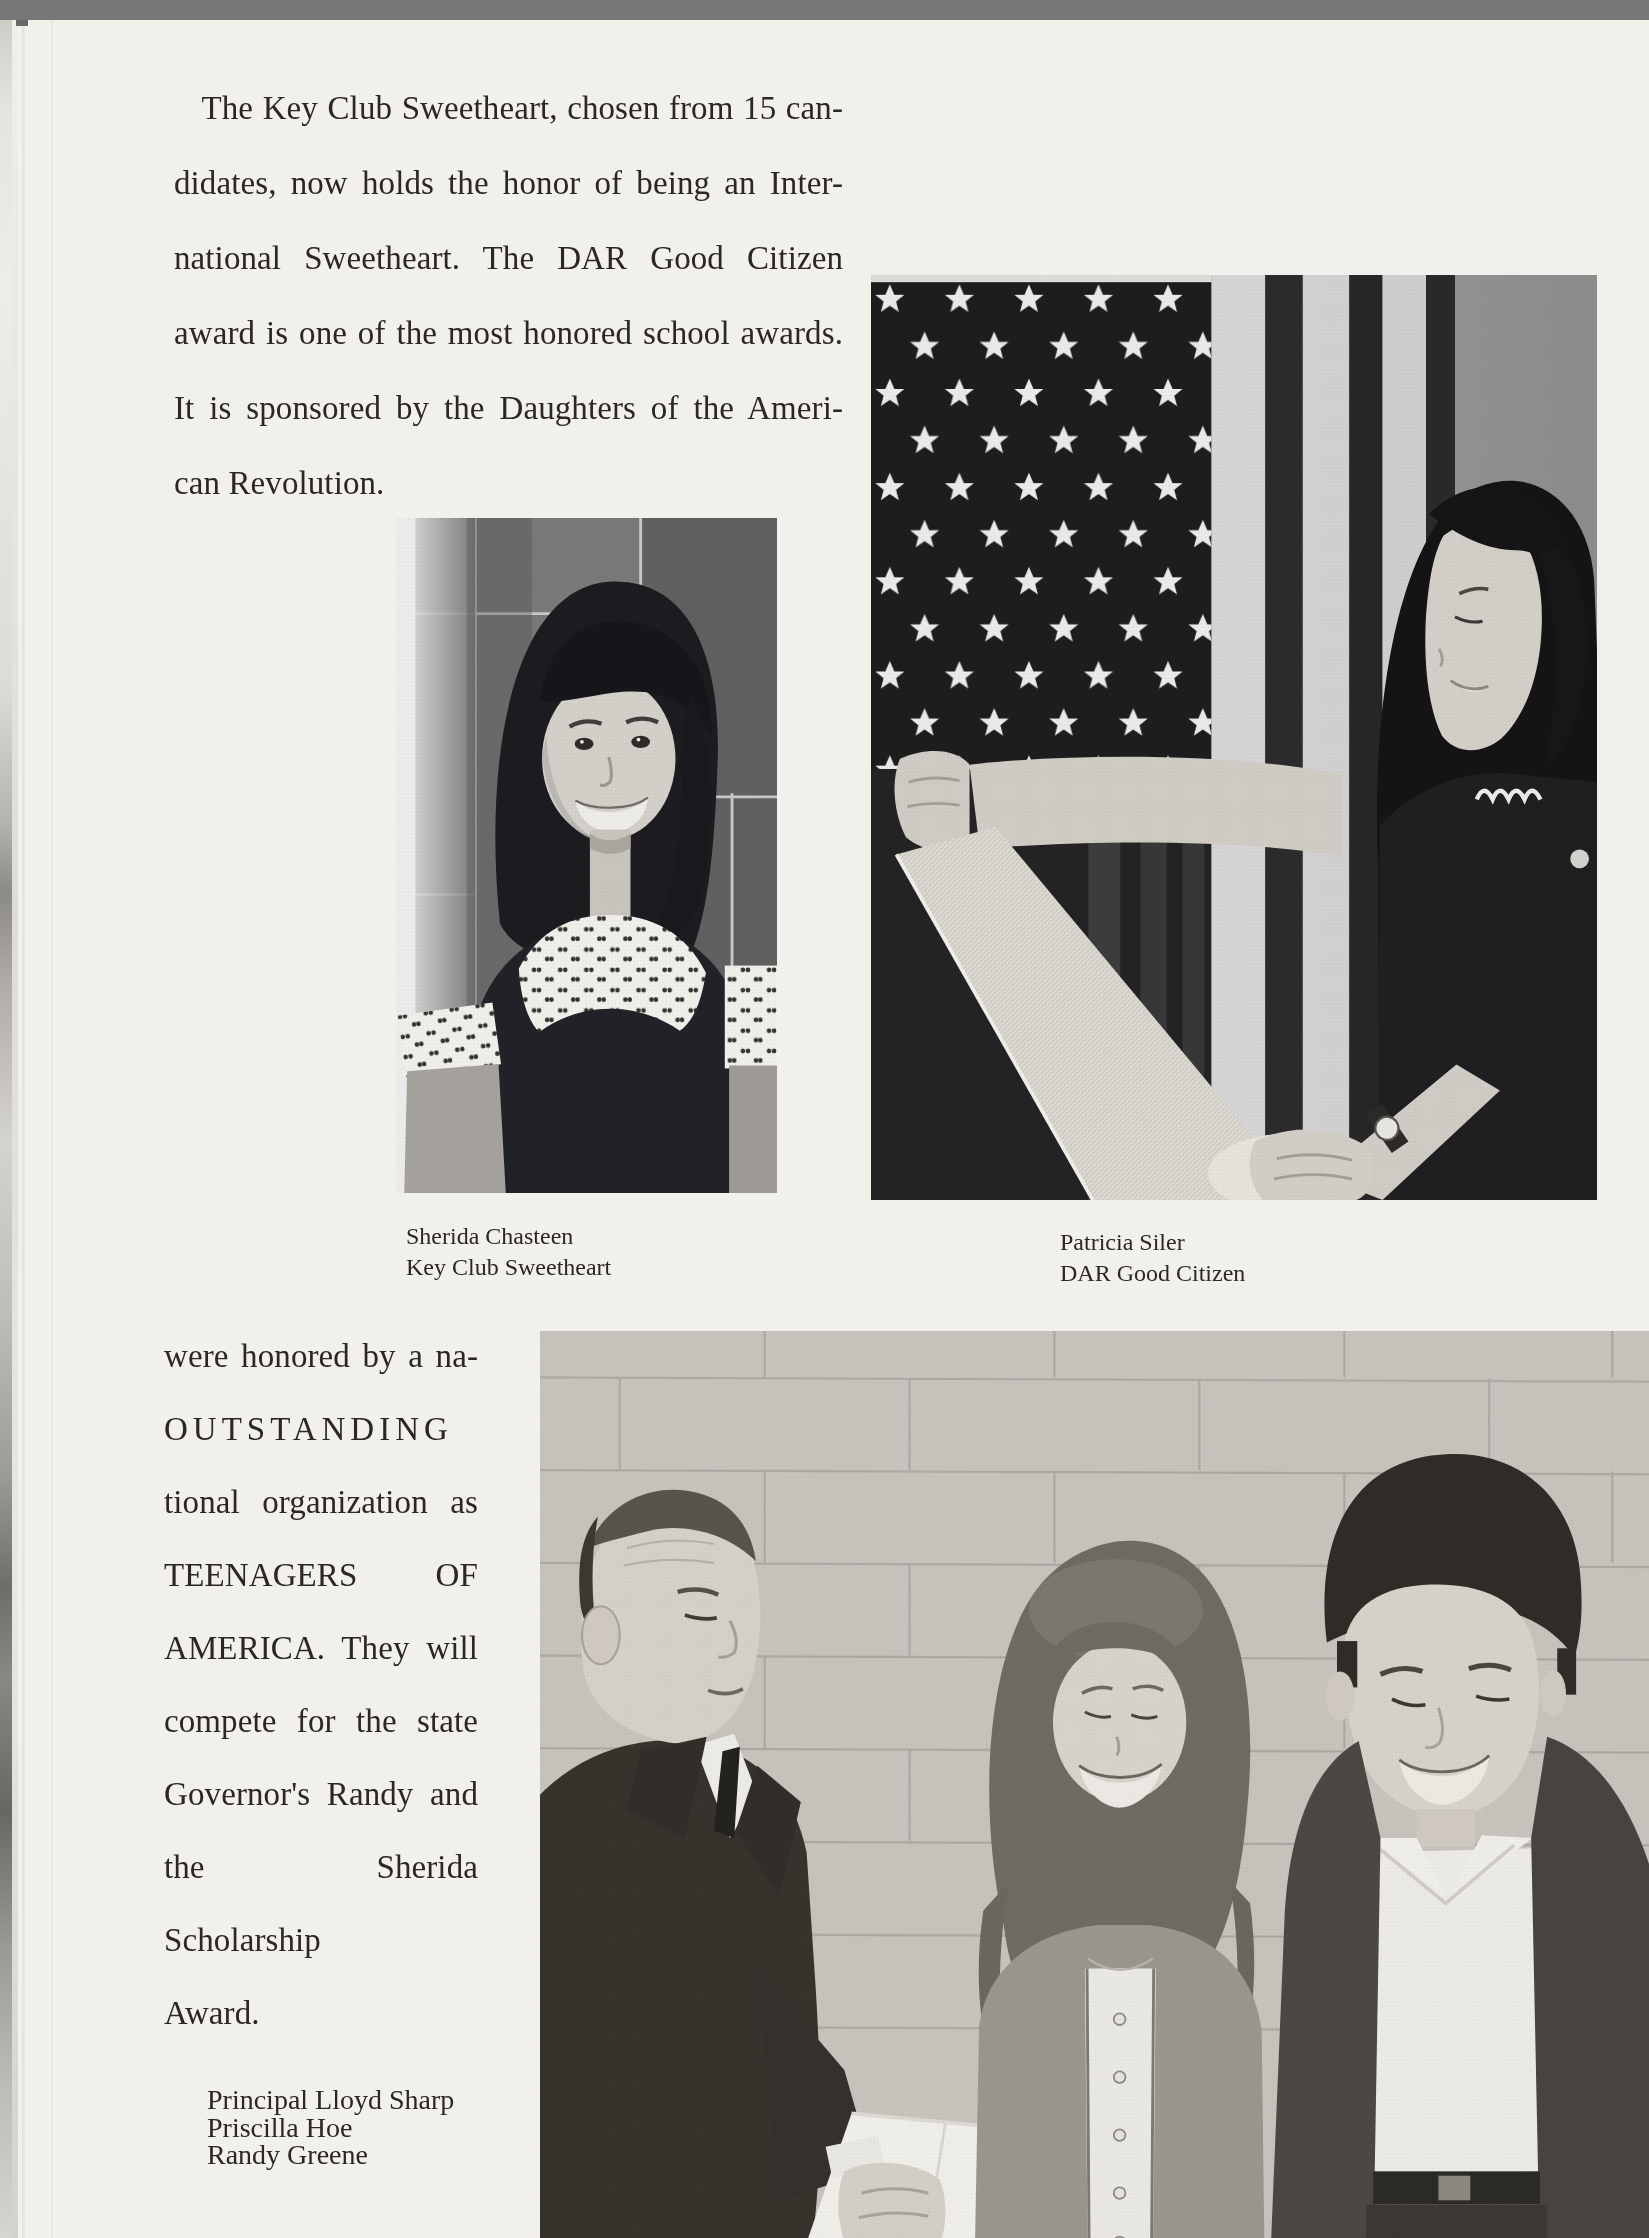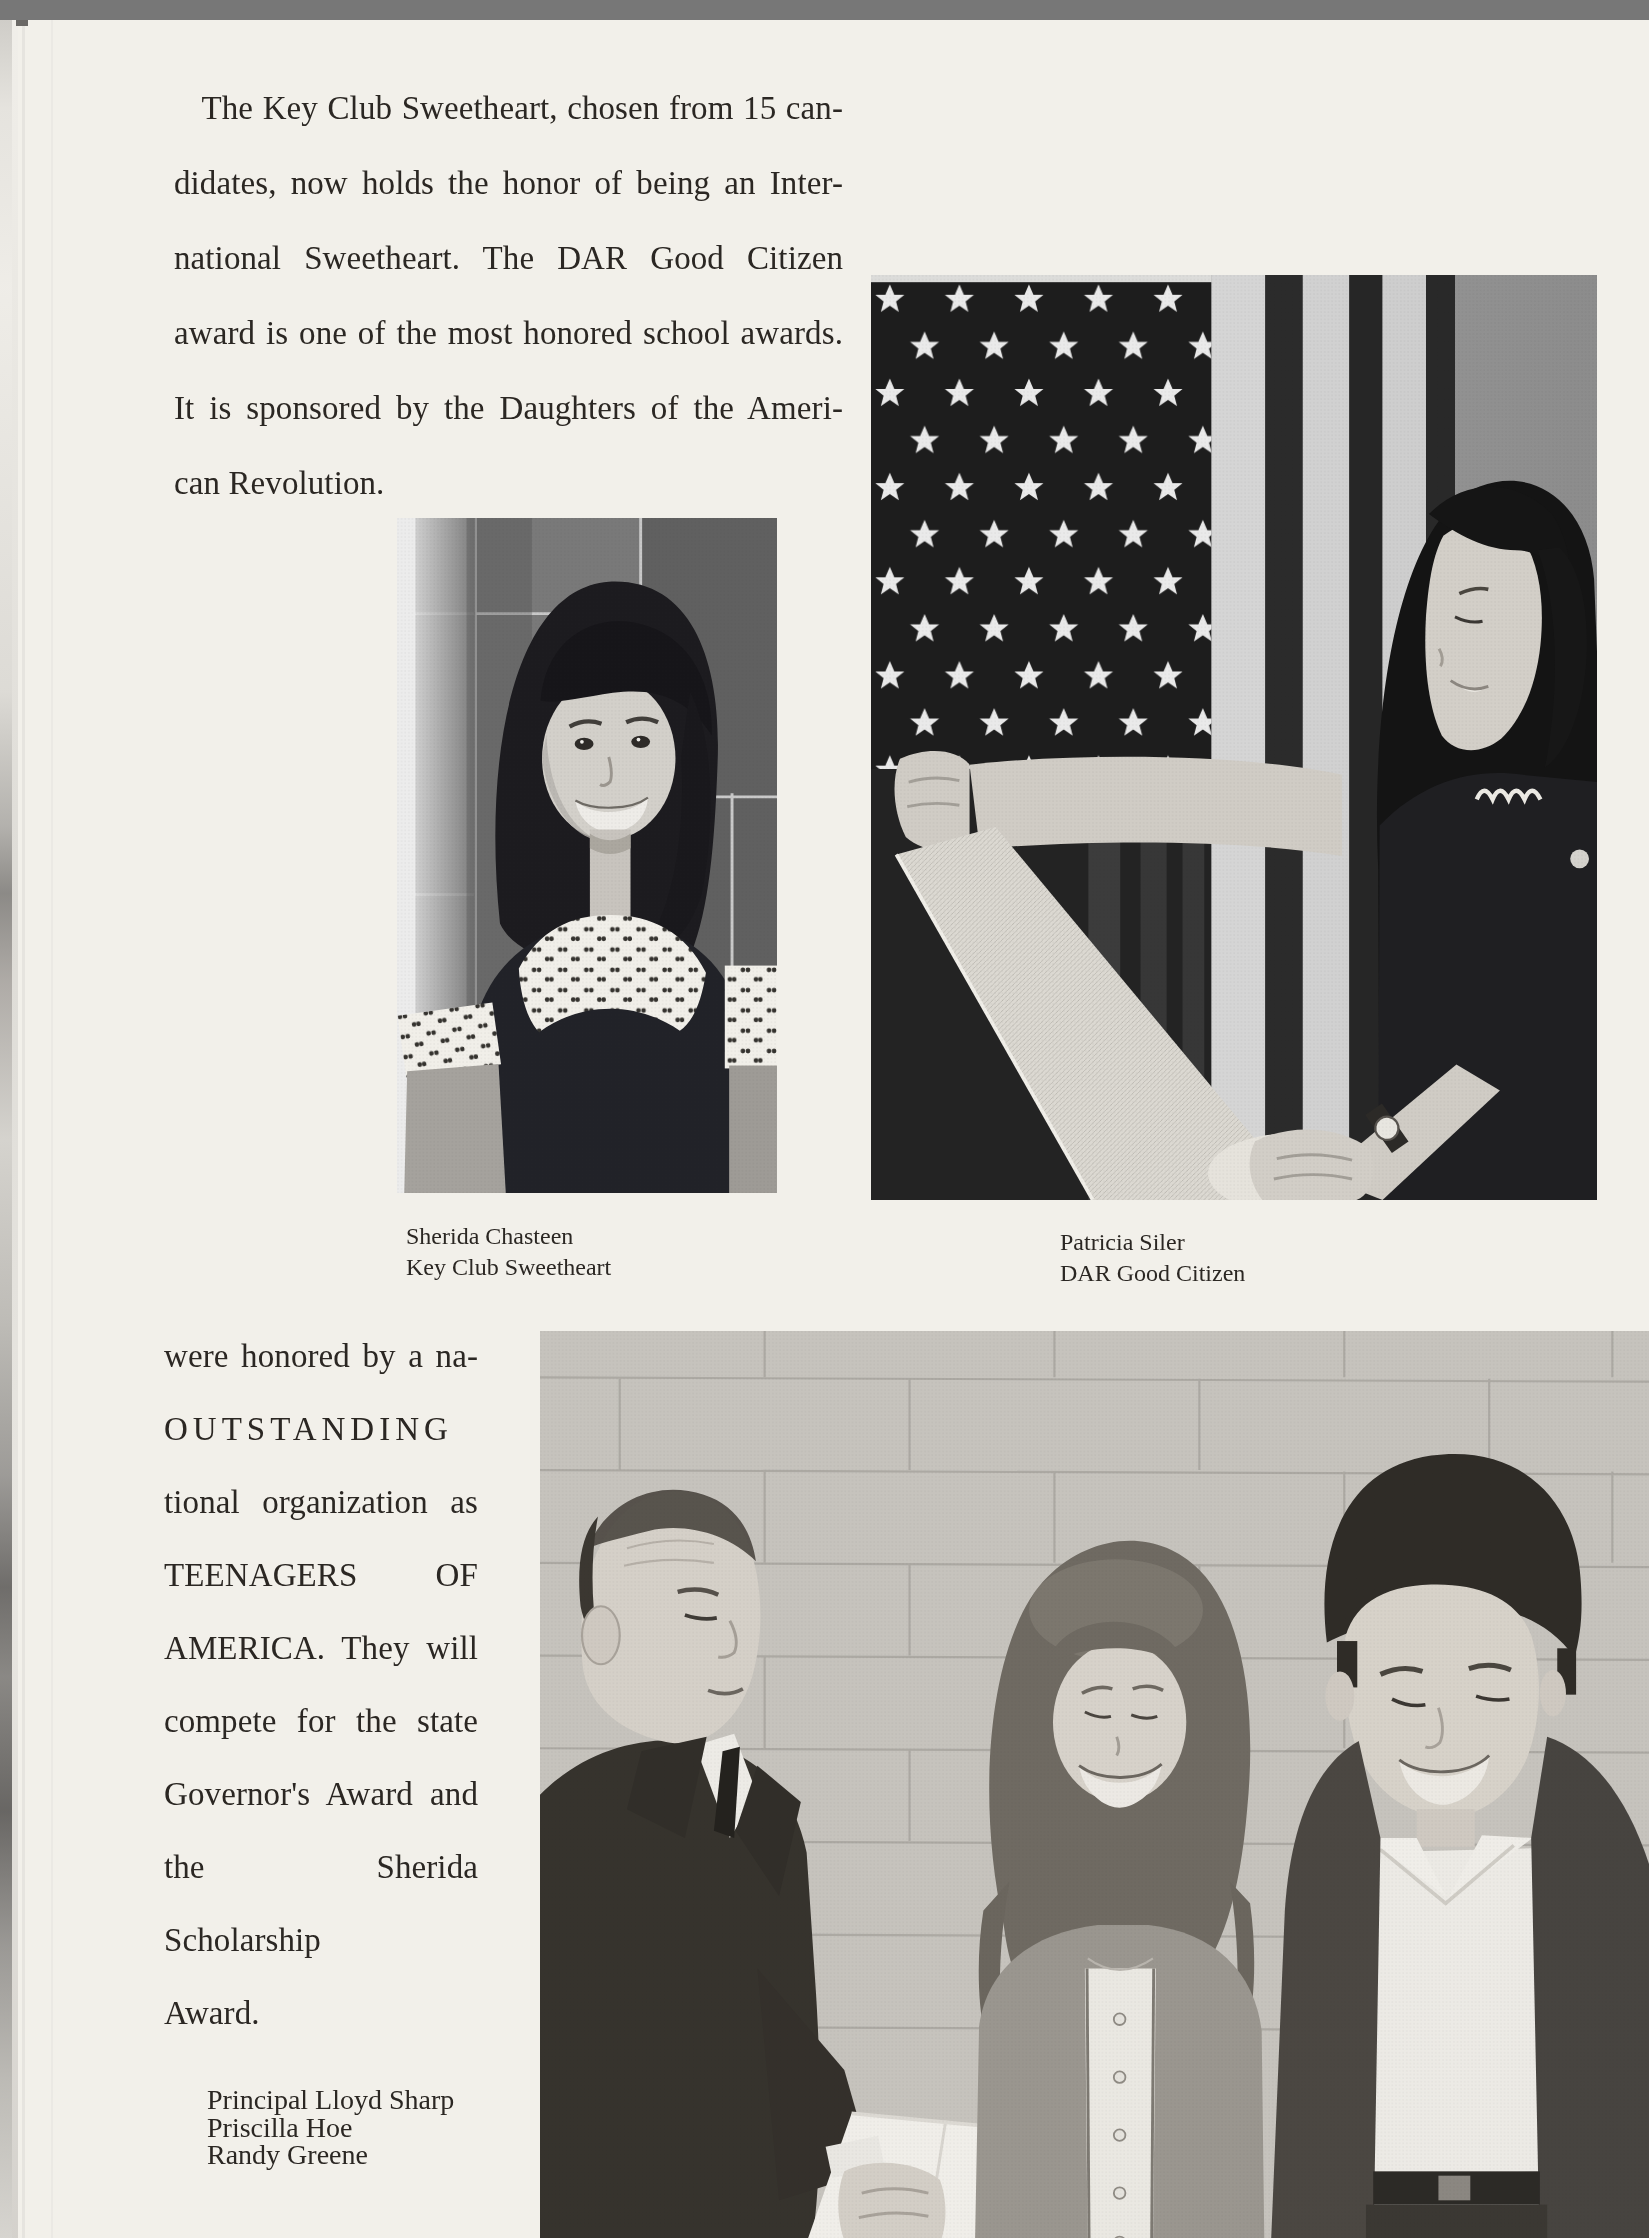--- a/index.html
+++ b/index.html
@@ -211,21 +211,21 @@
     <div>DAR Good Citizen</div>
   </div>
 
   <div class="para para2">
     <div class="pl">were honored by a na-</div>
     <div class="pl spread">OUTSTANDING</div>
     <div class="pl">tional organization as</div>
     <div class="pl">TEENAGERS OF</div>
     <div class="pl">AMERICA. They will</div>
     <div class="pl">compete for the state</div>
-    <div class="pl">Governor's Award and</div>
+    <div class="pl">Governor's Randy and</div>
     <div class="pl">the Sherida Scholarship</div>
     <div class="pl end">Award.</div>
   </div>
 
   <figure class="photo3">
     <svg viewBox="0 0 1532 1281" preserveAspectRatio="none">
       <defs>
         <pattern id="ht3" width="5" height="5" patternUnits="userSpaceOnUse">
           <circle cx="1.3" cy="1.3" r="0.85" fill="#1a1a1a" opacity="0.08"></circle>
         </pattern>

